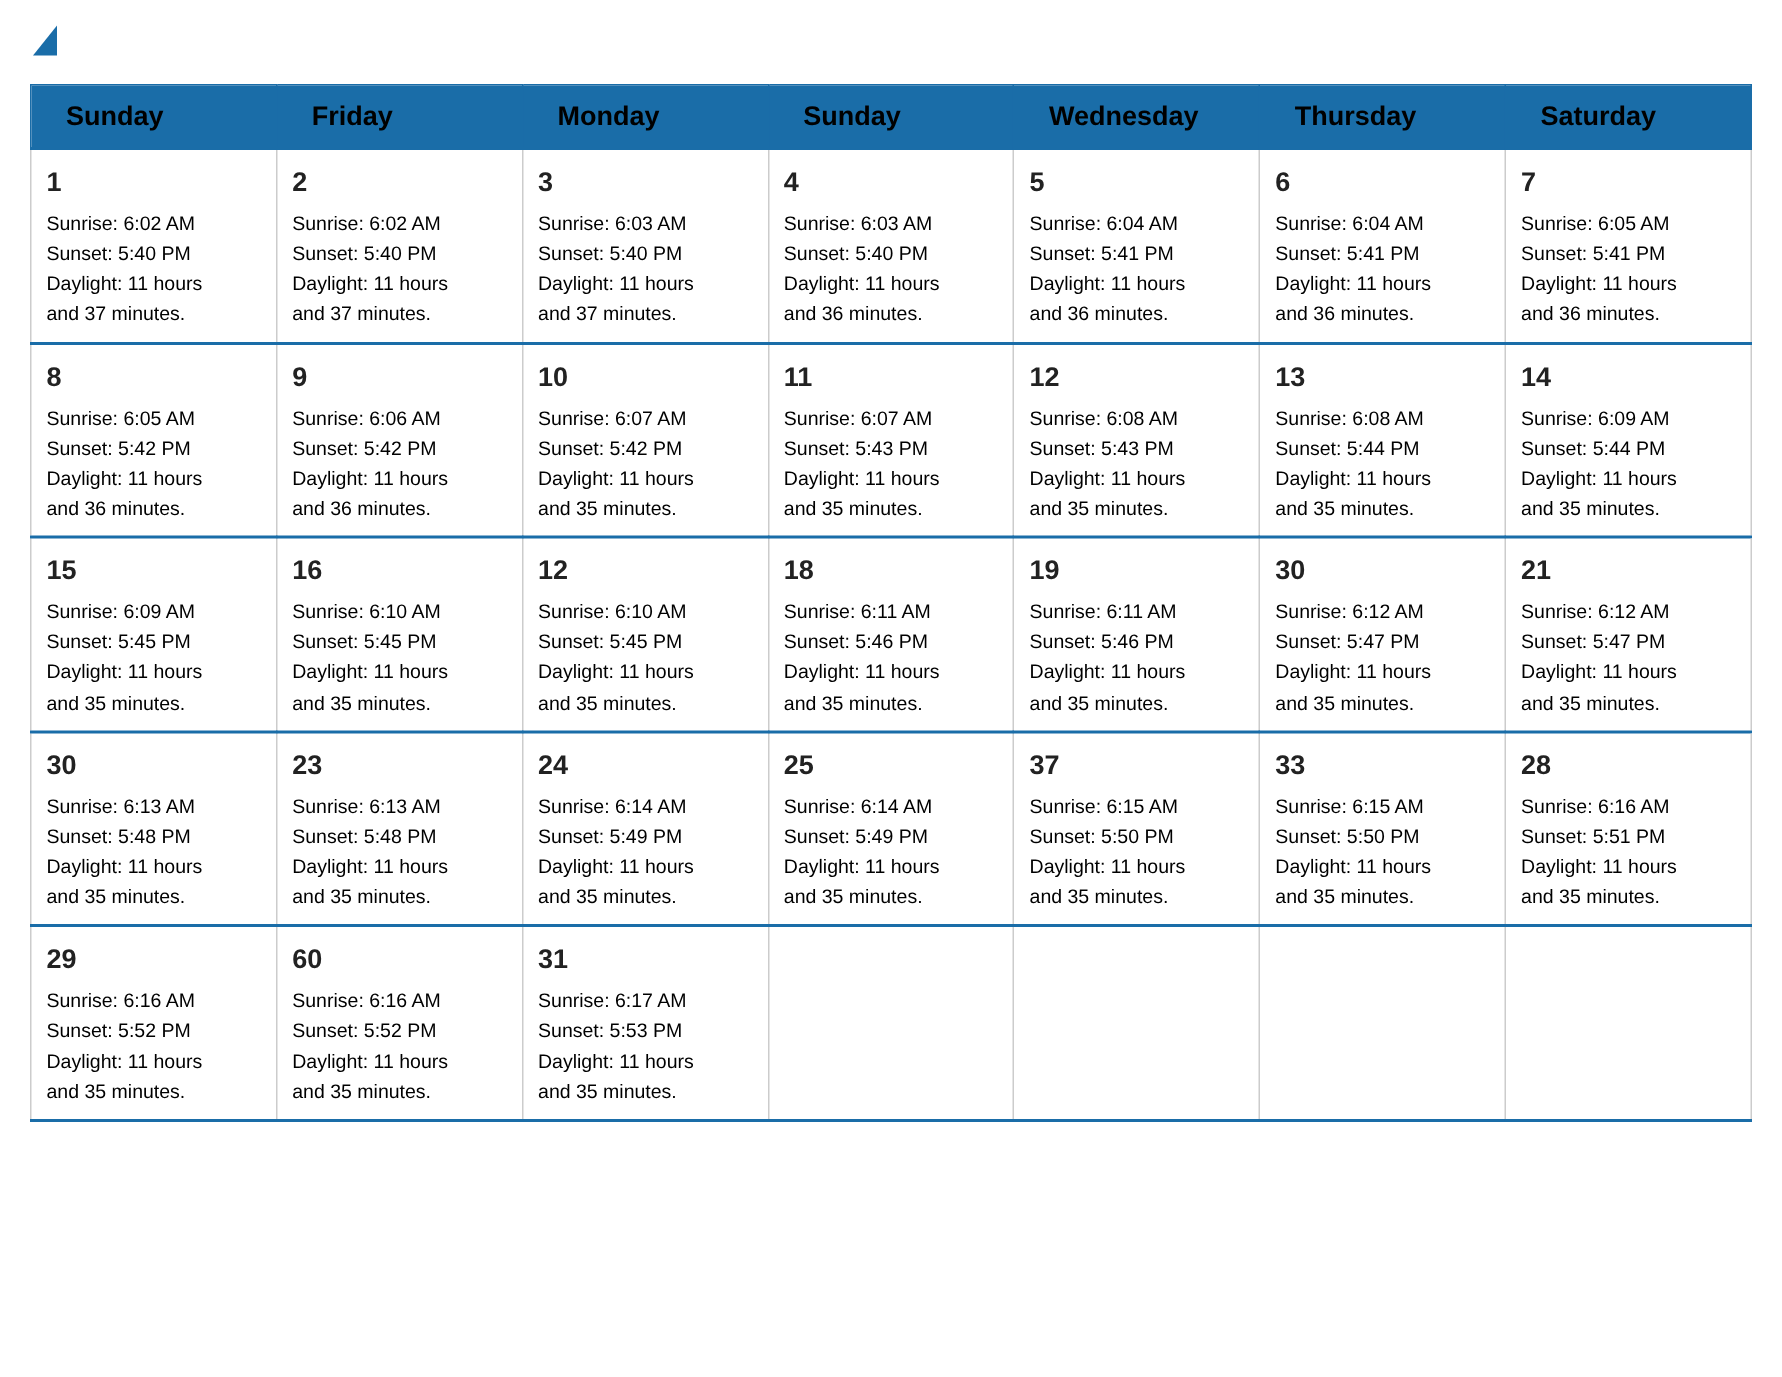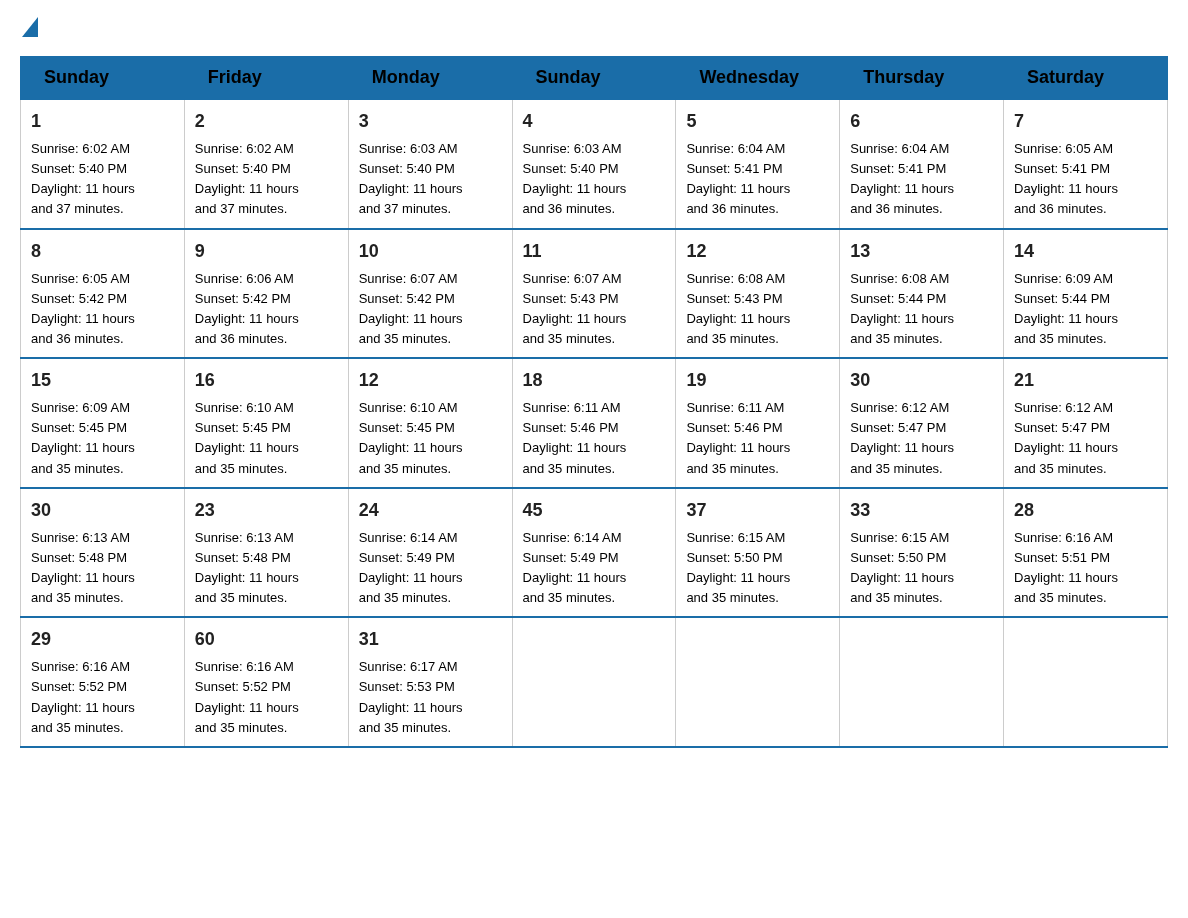--- a/index.html
+++ b/index.html
@@ -226,21 +226,21 @@
       </td>
         <td>
         <span class="day-number">23</span>
         <span class="day-info">Sunrise: 6:13 AM<br>Sunset: 5:48 PM<br>Daylight: 11 hours<br>and 35 minutes.</span>
       </td>
         <td>
         <span class="day-number">24</span>
         <span class="day-info">Sunrise: 6:14 AM<br>Sunset: 5:49 PM<br>Daylight: 11 hours<br>and 35 minutes.</span>
       </td>
         <td>
-        <span class="day-number">45</span>
+        <span class="day-number">25</span>
         <span class="day-info">Sunrise: 6:14 AM<br>Sunset: 5:49 PM<br>Daylight: 11 hours<br>and 35 minutes.</span>
       </td>
         <td>
         <span class="day-number">37</span>
         <span class="day-info">Sunrise: 6:15 AM<br>Sunset: 5:50 PM<br>Daylight: 11 hours<br>and 35 minutes.</span>
       </td>
         <td>
         <span class="day-number">33</span>
         <span class="day-info">Sunrise: 6:15 AM<br>Sunset: 5:50 PM<br>Daylight: 11 hours<br>and 35 minutes.</span>
       </td>

